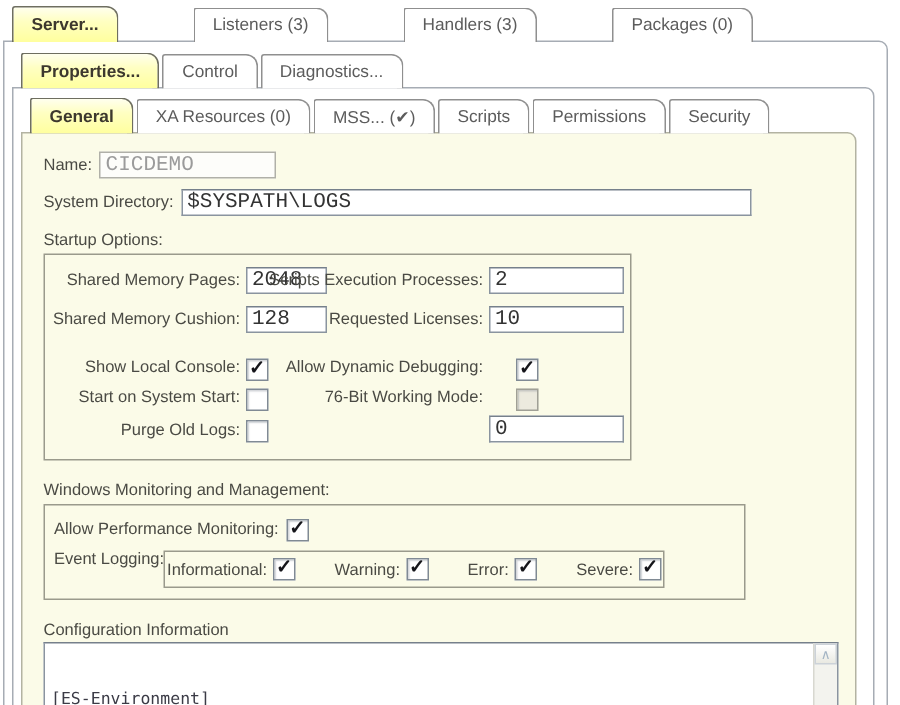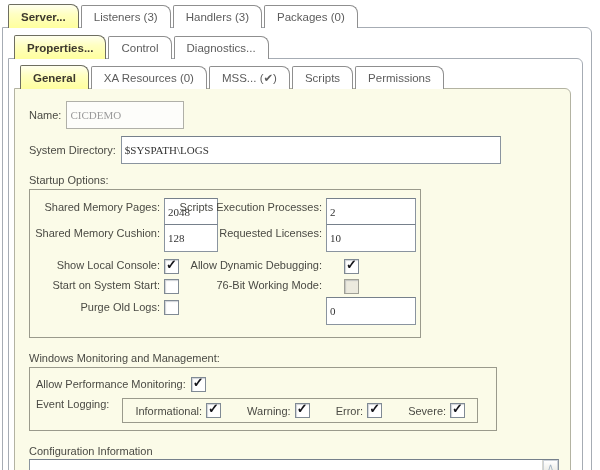--- a/index.html
+++ b/index.html
@@ -7,42 +7,42 @@
           font-family:"Liberation Sans",sans-serif;font-size:11px;color:#4a4a44;}
 
   
   .panel{position:absolute;background:#fff;border:1px solid #a6acb4;border-radius:0 6px 0 0;box-sizing:border-box;}
   #panel1{left:2px;top:27px;width:590px;height:460px;z-index:1;}
   #panel2{left:8px;top:58px;width:575px;height:430px;z-index:2;}
   #panel3{left:14px;top:88px;width:557px;height:400px;z-index:3;background:#fbfbe8;border-color:#b3b3a2;}
 
   
   .tabrow{position:absolute;display:flex;align-items:flex-end;z-index:6;}
-  #tabs1{left:8px;top:4px;height:24px;}
+  #tabs1{left:8px;top:4px;height:24px;gap:48px;}
   #tabs2{left:14px;top:35px;height:24px;}
   #tabs3{left:20px;top:65px;height:24px;}
   .tab{display:inline-flex;align-items:center;height:23px;padding:0 12px;margin-right:2px;
        background:#fff;border:1px solid #8f8f8f;border-bottom:none;border-radius:2px 8px 0 0;
        color:#5c5c5c;font-size:11.5px;white-space:nowrap;cursor:pointer;box-sizing:border-box;position:relative;}
   .tab.active{height:24px;background:linear-gradient(#ffffee 0%,#ffffc2 40%,#ffff9e 100%);
        border-color:#6e6e60;font-weight:bold;color:#3d382e;z-index:7;}
 
   
   .inner{position:relative;padding:12px 0 0 14px;}
   .frow{display:flex;align-items:center;margin-bottom:7px;}
   .flabel{margin-right:5px;white-space:nowrap;}
-  .tin{height:28px;border:1px solid #8a949f;border-top-color:#76808b;background:#fff;
-       font-family:Liberation Serif, serif;font-size:11px;color:#333;
+  .tin{height:18px;border:1px solid #8a949f;border-top-color:#76808b;background:#fff;
+       font-family:Liberation Mono, monospace;font-size:14px;color:#333;
        padding:1px 3px;box-sizing:border-box;}
   .tin.dis{color:#9b9b9b;background:#fdfdfa;border-color:#b0b0a8;}
   .sect-title{margin:10px 0 3px 0;}
 
   
   .gbox{border:1px solid #9a9a8c;background:transparent;box-sizing:border-box;}
-  #box-startup{width:392px;padding:6px 0 18px 0;margin-bottom:14px;}
+  #box-startup{width:392px;padding:6px 0 7px 0;margin-bottom:14px;}
   .srow{position:relative;height:26px;width:392px;}
   .srow.cbrow{height:20px;}
   .spacer{height:9px;}
   .lL{position:absolute;right:262px;top:5px;white-space:nowrap;}
   .cL{position:absolute;left:134px;top:2px;}
   .lR{position:absolute;right:100px;top:5px;white-space:nowrap;}
   .cR{position:absolute;left:296px;top:2px;}
   .cbrow .lL,.cbrow .lR{top:2px;}
   .w54{width:54px;} .w90{width:90px;}
 
@@ -50,21 +50,21 @@
   .cb{display:inline-block;width:13px;height:13px;background:#fff;border:1px solid #808a94;
       box-shadow:inset 1px 1px 1px rgba(120,130,140,.35);position:relative;vertical-align:middle;cursor:pointer;}
   .cb.on::after{content:"✓";position:absolute;left:1px;top:-3px;font-size:13px;font-weight:bold;color:#15151a;}
   .cb.disabled{background:#eceade;border-color:#a0a096;cursor:default;}
 
   
   #box-mon{width:468px;padding:6px 6px 7px 6px;margin-bottom:14px;}
   .mrow1{display:flex;align-items:center;height:20px;margin-bottom:4px;}
   .mrow2{display:flex;align-items:flex-start;}
   .evbox{border:1px solid #9a9a8c;display:flex;align-items:center;gap:26px;
-         padding:4px 12px;margin-left:13px;}
+         padding:4px 1px;margin-left:0;}
   .evpair{display:flex;align-items:center;white-space:nowrap;}
   .evpair .flabel{margin-right:4px;}
 
   
   .cfg{width:530px;height:68px;background:#fff;border:1px solid #8a949f;border-top-color:#76808b;
        display:flex;box-sizing:border-box;margin-top:2px;}
   .cfg-lines{flex:1;padding:2px 4px;font-family:"DejaVu Sans Mono",monospace;font-size:11px;
        line-height:14px;color:#3b3b46;white-space:pre;overflow:hidden;cursor:text;}
   .cfg-scroll{width:15px;background:#f3f3ee;border-left:1px solid #d8d8d0;
        display:flex;flex-direction:column;justify-content:space-between;}
@@ -183,15 +183,16 @@
     <div class="tab">Control</div>
     <div class="tab">Diagnostics...</div>
   </div>
 
   <div class="tabrow" id="tabs3">
     <div class="tab active">General</div>
     <div class="tab">XA Resources (0)</div>
     <div class="tab">MSS... (✔)</div>
     <div class="tab">Scripts</div>
     <div class="tab">Permissions</div>
+    <div class="tab">Security</div>
   </div>
 
 </div>
 
 </body></html>

